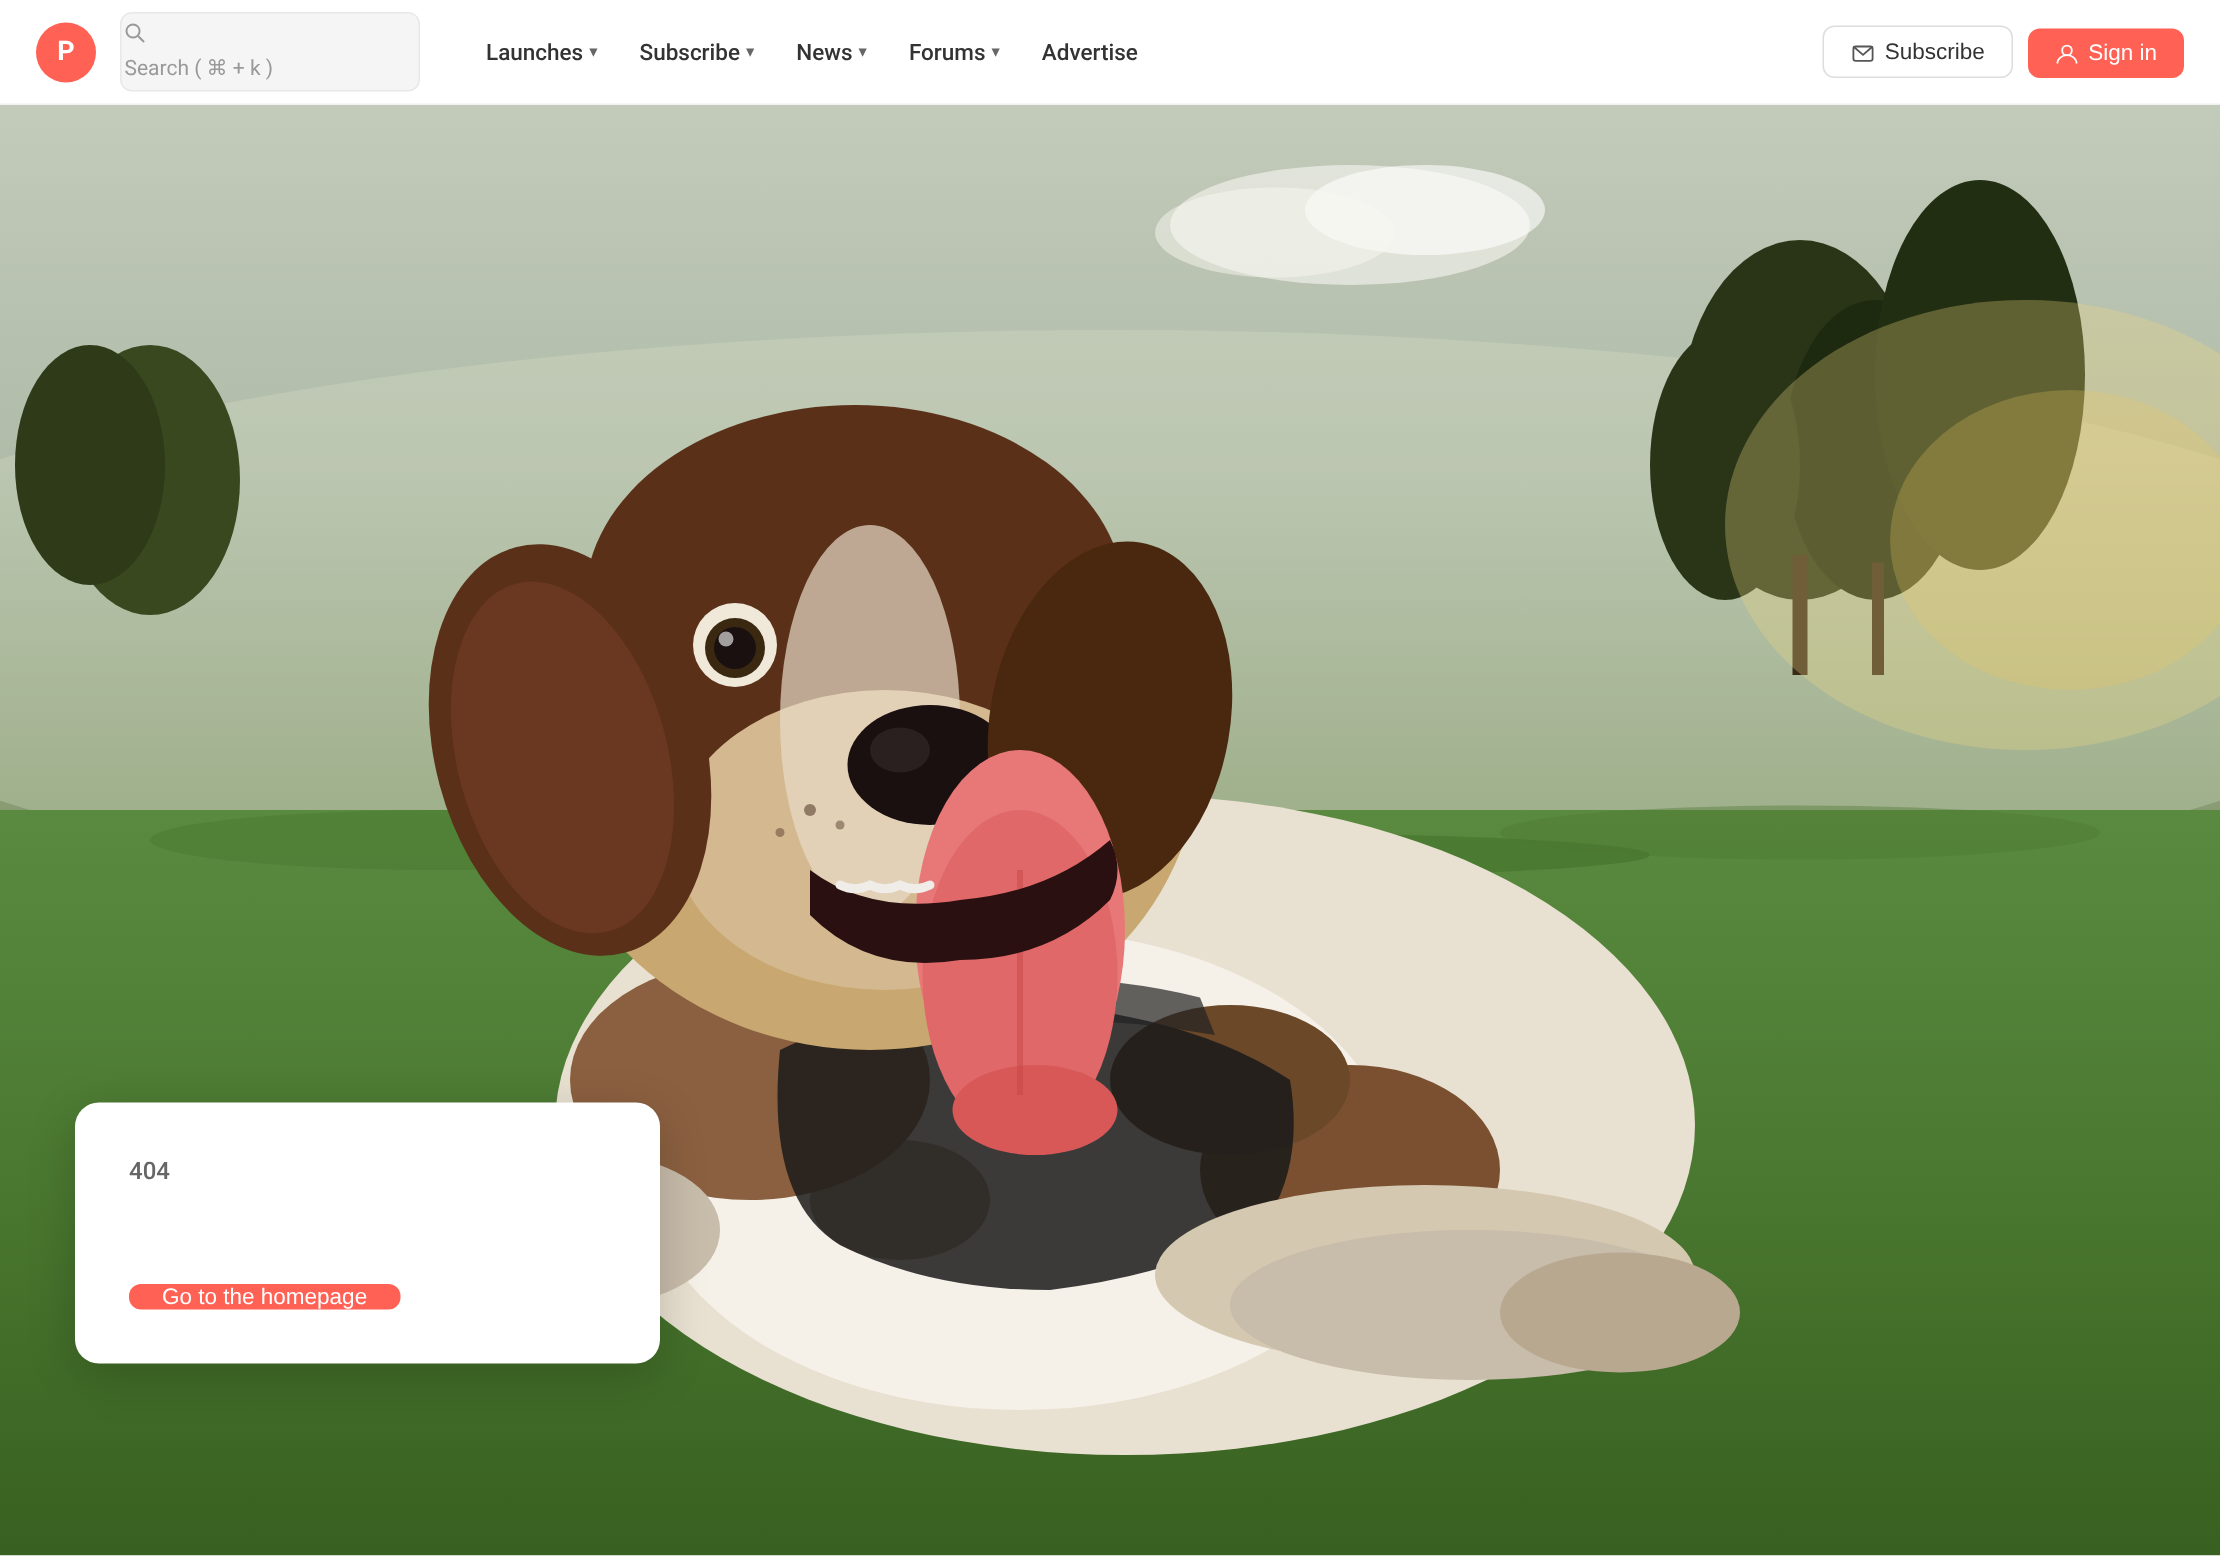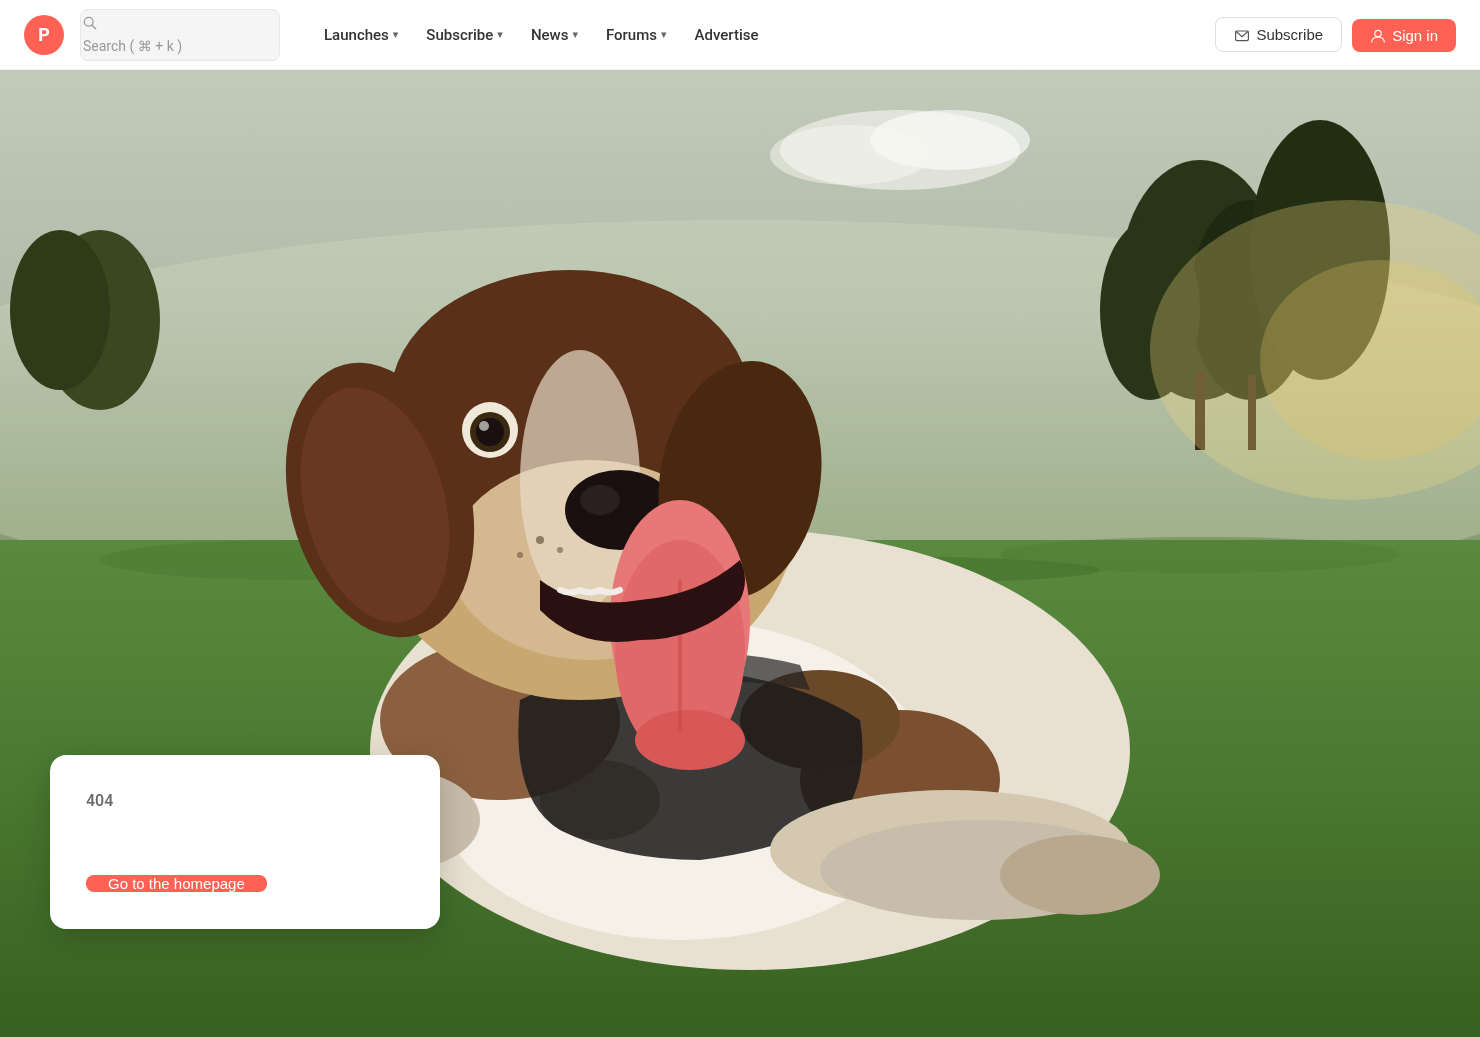--- a/index.html
+++ b/index.html
@@ -112,21 +112,21 @@
     }
     
     .scene-canvas {
       position: absolute;
       inset: 0;
     }
 
     
     .error-card {
       position: absolute;
-      bottom: 108px;
+      bottom: 128px;
       left: 50px;
       width: 390px;
       background: #fff;
       border-radius: 16px;
       padding: 36px 36px 36px 36px;
       box-shadow: 0 8px 32px rgba(0,0,0,0.18);
     }
     .error-code {
       font-size: 16px;
       color: #666;

